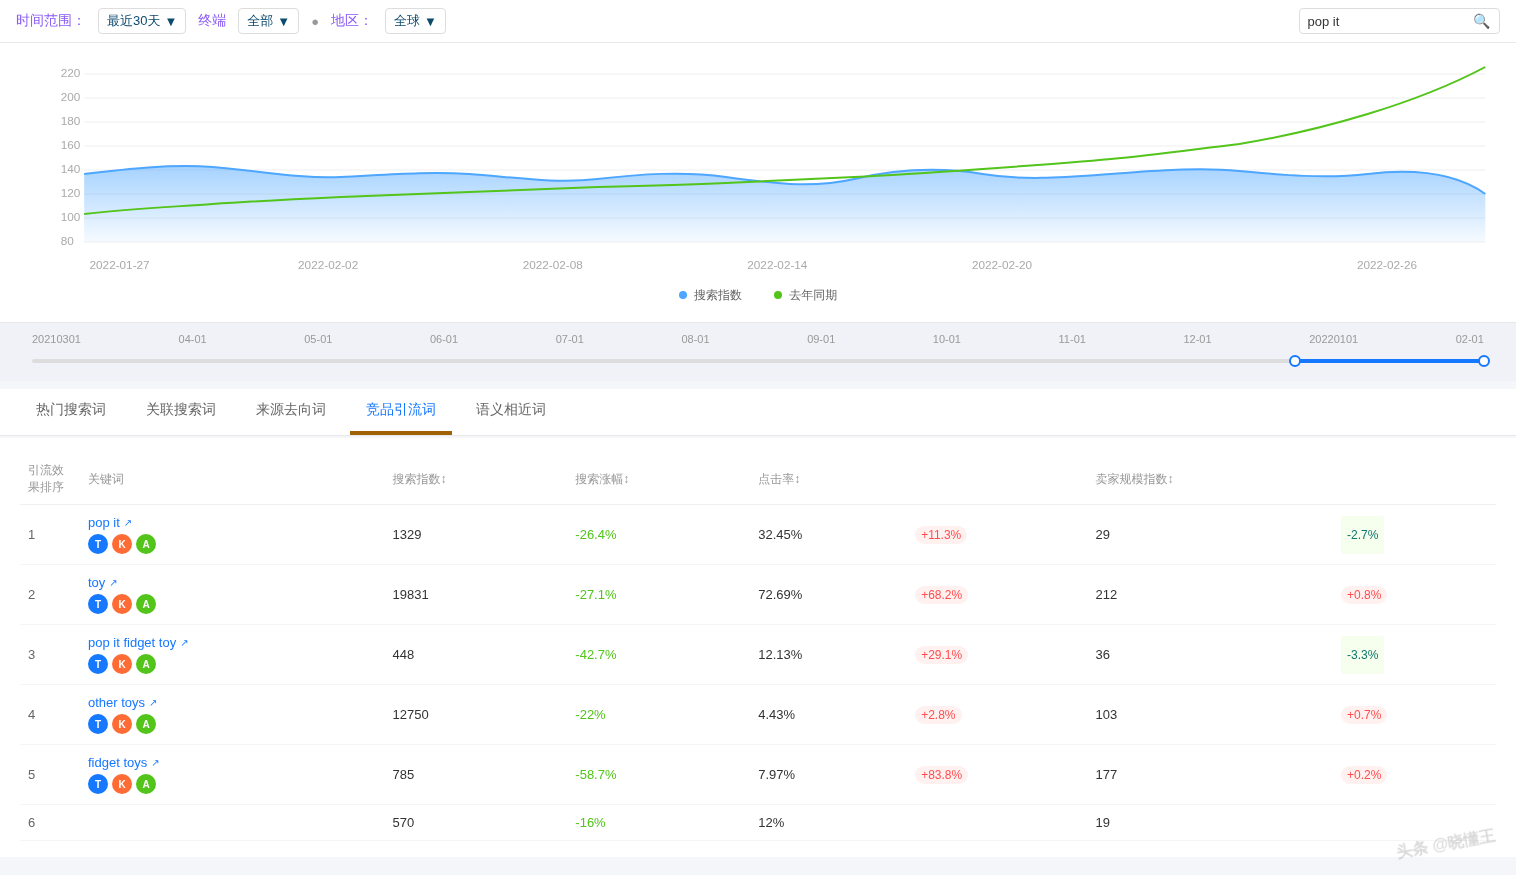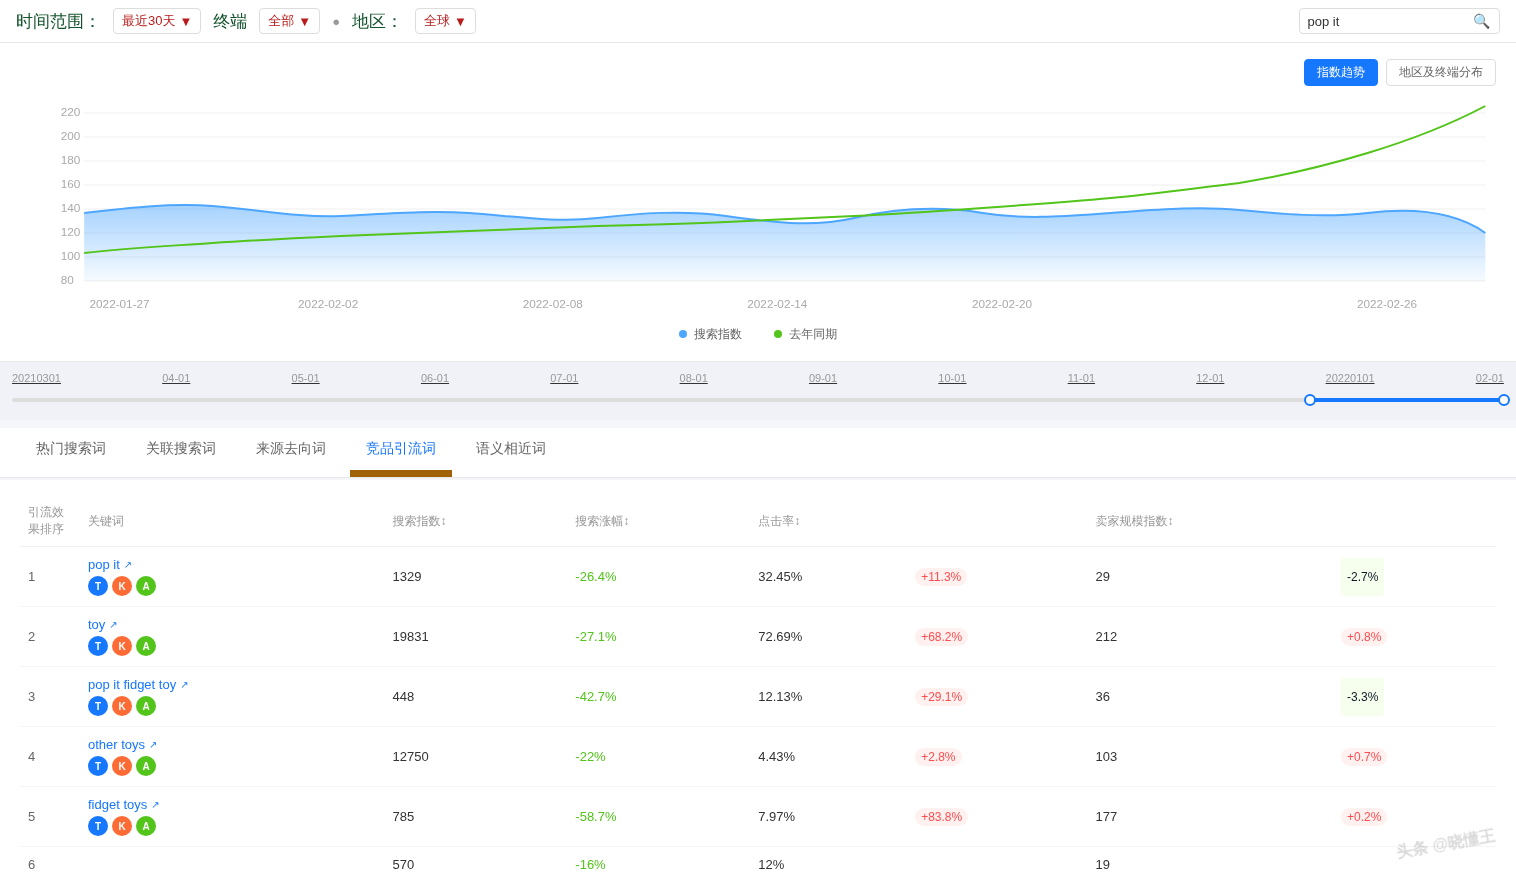--- a/index.html
+++ b/index.html
@@ -2,26 +2,26 @@
 <html><head>
   <meta charset="utf-8">
   <style>
     * { box-sizing: border-box; margin: 0; padding: 0; }
     body { font-family: Arial, 'Microsoft YaHei', sans-serif; background: #f5f6fa; font-size: 13px; color: #333; }
 
     .top-bar {
       display: flex; align-items: center; padding: 8px 16px; background: #fff;
       border-bottom: 1px solid #e8e8e8; gap: 12px;
     }
-    .top-bar-label { color: #14532d; font-size: 17px; white-space: nowrap; }
+    .top-bar-label { color: #8b5cf6; font-size: 14px; white-space: nowrap; }
     .select-wrapper {
       display: inline-flex; align-items: center; border: 1px solid #ddd;
       border-radius: 4px; background: #fff; padding: 3px 8px; gap: 4px; cursor: pointer;
     }
-    .select-wrapper span { font-size: 13px; color: #b91c1c; }
+    .select-wrapper span { font-size: 13px; color: #0c4a6e; }
     .chevron { font-size: 10px; color: #999; }
     .region-label { color: #999; font-size: 13px; }
     .search-box-right {
       margin-left: auto; display: flex; align-items: center;
       border: 1px solid #ddd; border-radius: 4px; padding: 4px 8px; gap: 6px;
       background: #fff; min-width: 200px;
     }
     .search-box-right input {
       border: none; outline: none; font-size: 13px; width: 160px; color: #333;
     }
@@ -44,21 +44,21 @@
 
     .chart-legend {
       display: flex; justify-content: center; gap: 32px; font-size: 12px; color: #666;
       margin-bottom: 8px;
     }
     .legend-dot {
       width: 8px; height: 8px; border-radius: 50%; display: inline-block; margin-right: 4px;
     }
 
     .timeline-section {
-      background: #f0f2f7; padding: 10px 12px; border-top: 1px solid #e8e8e8; text-decoration: underline;
+      background: #f0f2f7; padding: 10px 32px; border-top: 1px solid #e8e8e8;
     }
     .timeline-dates {
       display: flex; justify-content: space-between; font-size: 11px; color: #999;
       margin-bottom: 6px;
     }
     .timeline-slider {
       position: relative; height: 20px; display: flex; align-items: center;
     }
     .slider-track {
       width: 100%; height: 4px; background: #ddd; border-radius: 2px; position: relative;
@@ -80,21 +80,21 @@
 
     .tabs-section {
       background: #fff; margin-top: 8px; padding: 0 20px;
       border-bottom: 1px solid #e8e8e8;
     }
     .tabs-row { display: flex; gap: 8px; }
     .tab-item {
       padding: 12px 16px; font-size: 14px; color: #666; cursor: pointer;
       border-bottom: 2px solid transparent; white-space: nowrap;
     }
-    .tab-item.active { color: #1677ff; border-bottom: 7px solid #a16207; }
+    .tab-item.active { color: #1677ff; border-bottom: 4px solid #a16207; }
 
     .table-section { background: #fff; margin-top: 2px; padding: 16px 20px; }
     .table-title { font-size: 15px; font-weight: bold; color: #222; margin-bottom: 14px; }
 
     .data-table { width: 100%; border-collapse: collapse; }
     .data-table th {
       text-align: left; font-size: 12px; color: #999; font-weight: normal;
       padding: 8px 8px; border-bottom: 1px solid #f0f0f0;
     }
     .data-table td {
@@ -110,21 +110,21 @@
       justify-content: center; font-size: 10px; font-weight: bold; color: #fff;
     }
     .badge-t { background: #1677ff; }
     .badge-k { background: #ff6b35; }
     .badge-a { background: #52c41a; }
     .pos-red-bg {
       background: #fff1f0; color: #ff4d4f; padding: 2px 6px;
       border-radius: 9px; font-size: 12px;
     }
     .pos-green-bg {
-      background: #f6ffed; color: #0f172a; padding: 12px 6px;
+      background: #f6ffed; color: #0f766e; padding: 12px 6px;
       border-radius: 3px; font-size: 12px;
     }
 
     .watermark {
       position: fixed; bottom: 20px; right: 20px;
       font-size: 16px; color: rgba(0,0,0,0.15); font-weight: bold;
       transform: rotate(-10deg); pointer-events: none;
     }
 
     svg.chart-svg { width: 100%; height: 100%; }
@@ -149,24 +149,20 @@
     <span>全球</span>
     <span class="chevron">▼</span>
   </div>
   <div class="search-box-right">
     <input type="text" value="pop it" style="">
     <span class="search-icon-btn">🔍</span>
   </div>
 </div>
 
 <div class="chart-section">
-  <div class="chart-tabs">
-    <div class="chart-tab active">指数趋势</div>
-    <div class="chart-tab">地区及终端分布</div>
-  </div>
 
   <div class="chart-container">
     <svg class="chart-svg" viewBox="0 0 1380 220" preserveAspectRatio="none">
 
       <text x="38" y="18" font-size="11" fill="#aaa">220</text>
       <text x="38" y="42" font-size="11" fill="#aaa">200</text>
       <text x="38" y="66" font-size="11" fill="#aaa">180</text>
       <text x="38" y="90" font-size="11" fill="#aaa">160</text>
       <text x="38" y="114" font-size="11" fill="#aaa">140</text>
       <text x="38" y="138" font-size="11" fill="#aaa">120</text>

